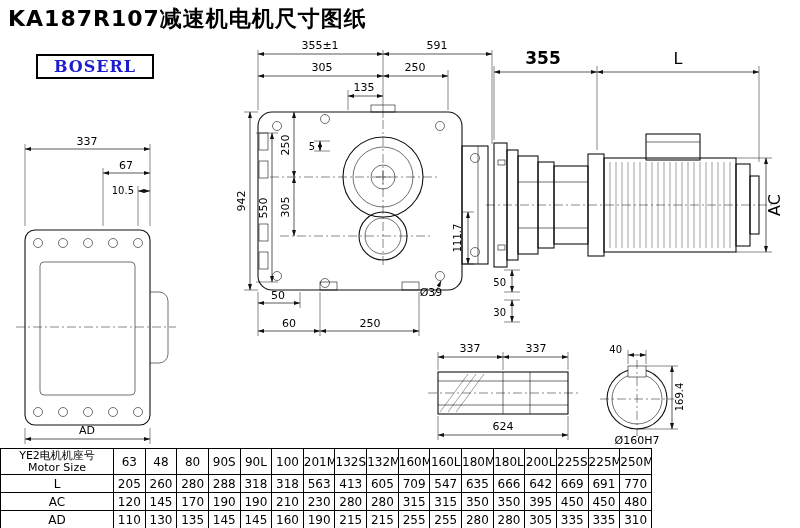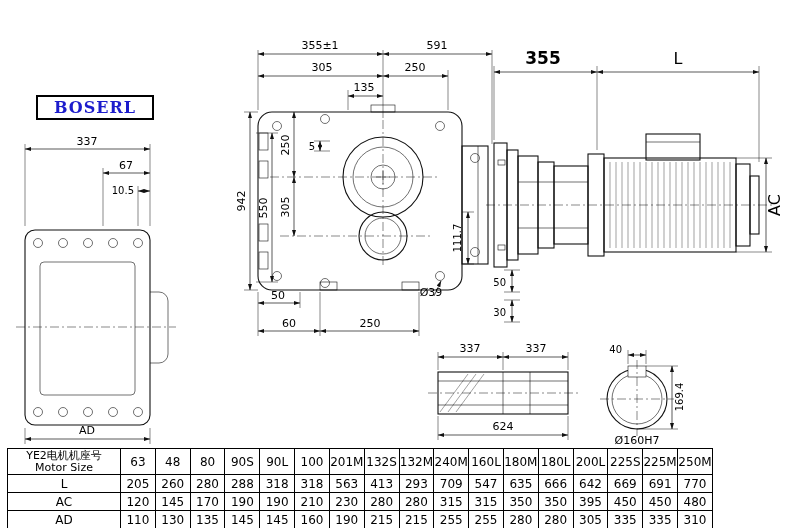--- a/index.html
+++ b/index.html
@@ -1,48 +1,49 @@
 <!DOCTYPE html>
 <html><head>
 <meta charset="utf-8">
 <style>
   html,body{margin:0;padding:0;background:#fff;}
   .page{position:relative;width:800px;height:528px;background:#fff;overflow:hidden;
         font-family:"DejaVu Sans",sans-serif;color:#000;}
   .title{position:absolute;left:8px;top:4px;font-size:22px;font-weight:bold;letter-spacing:1px;}
   .logo{position:absolute;left:36px;top:54px;border:2px solid #000;padding:1px 16px;
-        font-size:16px;font-weight:bold;color:#1c1ccc;font-family:"DejaVu Serif",serif;letter-spacing:1px;margin-top:41px;}
+        font-size:16px;font-weight:bold;color:#1c1ccc;font-family:"DejaVu Serif",serif;letter-spacing:1px;}
   svg{position:absolute;left:0;top:0;}
   
   .ol{fill:none;stroke:#111;stroke-width:1.1;}
   .tl{fill:none;stroke:#111;stroke-width:0.6;}
   .xl{stroke:#111;stroke-width:0.5;}
   .cl{stroke:#111;stroke-width:0.5;stroke-dasharray:9 3 2 3;fill:none;}
   .dl{stroke:#111;stroke-width:0.7;fill:none;}
   .ht{stroke:#111;stroke-width:0.4;}
   text{font-family:"DejaVu Sans",sans-serif;fill:#000;}
   .dt{font-size:11px;text-anchor:middle;}
   .dts{font-size:10px;text-anchor:middle;}
   .end{text-anchor:end;}
   .dtb{font-size:17px;font-weight:bold;text-anchor:middle;}
   .dtl{font-size:16px;text-anchor:middle;}
   
-  .size-table{position:absolute;left:7px;top:448px;width:706px;height:80px;border-collapse:collapse;
+  .size-table{position:absolute;left:0;top:448px;width:652px;height:80px;border-collapse:collapse;
               table-layout:fixed;font-size:12px;}
   .size-table th,.size-table td{border:1px solid #000;text-align:center;vertical-align:middle;
               padding:0;font-weight:normal;white-space:nowrap;overflow:hidden;}
   .size-table .lbl{width:112px;font-size:11px;line-height:12px;}
   .size-table tr.hdr{height:26px;}
   .size-table tr.data{height:18px;}
 </style>
 </head>
 <body>
 
 <div class="page">
 
+  <div class="title">KA187R107减速机电机尺寸图纸</div>
   <div class="logo">
     <span>BOSERL</span>
   </div>
 
   <svg width="800" height="448" viewBox="0 0 800 448">
     <defs>
       <marker id="ae" viewBox="0 0 10 10" refX="9.5" refY="5" markerWidth="9" markerHeight="9" orient="auto-start-reverse">
         <path d="M0,1.8 L10,5 L0,8.2 Z" fill="#111"></path>
       </marker>
     </defs>
@@ -259,40 +260,40 @@
         </th>
         <th>63</th>
         <th>48</th>
         <th>80</th>
         <th>90S</th>
         <th>90L</th>
         <th>100</th>
         <th>201M</th>
         <th>132S</th>
         <th>132M</th>
-        <th>240M</th>
+        <th>160M</th>
         <th>160L</th>
         <th>180M</th>
         <th>180L</th>
         <th>200L</th>
         <th>225S</th>
         <th>225M</th>
         <th>250M</th>
       </tr>
       <tr class="data">
         <th>L</th>
         <td>205</td>
         <td>260</td>
         <td>280</td>
         <td>288</td>
         <td>318</td>
         <td>318</td>
         <td>563</td>
         <td>413</td>
-        <td>293</td>
+        <td>605</td>
         <td>709</td>
         <td>547</td>
         <td>635</td>
         <td>666</td>
         <td>642</td>
         <td>669</td>
         <td>691</td>
         <td>770</td>
       </tr>
       <tr class="data">

